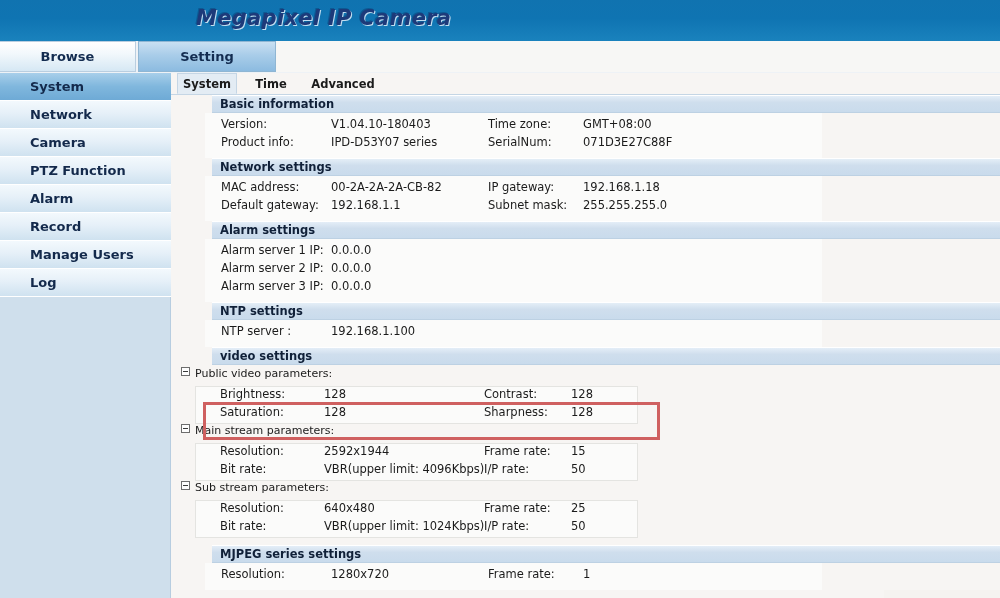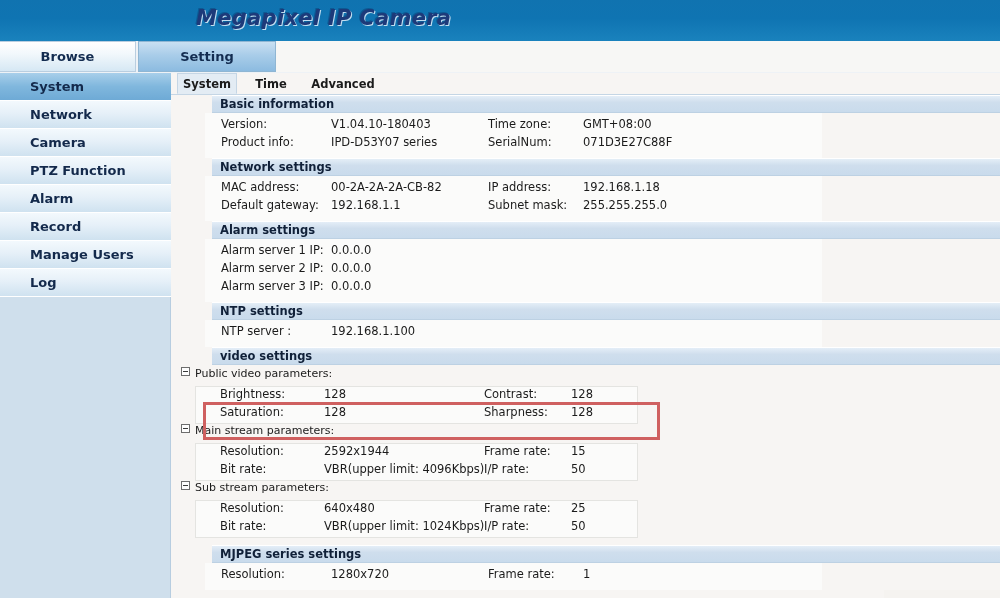--- a/index.html
+++ b/index.html
@@ -231,21 +231,21 @@
         </div>
       </div>
     </div>
 
     <div class="sect-bar">Network settings</div>
     <div class="sect-body">
       <div class="fieldbox plain-rows">
         <div class="frow">
           <span class="lbl c1">MAC address:</span>
           <span class="val c1">00-2A-2A-2A-CB-82</span>
-          <span class="lbl c2">IP address:</span>
+          <span class="lbl c2">IP gateway:</span>
           <span class="val c2">192.168.1.18</span>
         </div>
         <div class="frow">
           <span class="lbl c1">Default gateway:</span>
           <span class="val c1">192.168.1.1</span>
           <span class="lbl c2">Subnet mask:</span>
           <span class="val c2">255.255.255.0</span>
         </div>
       </div>
     </div>

